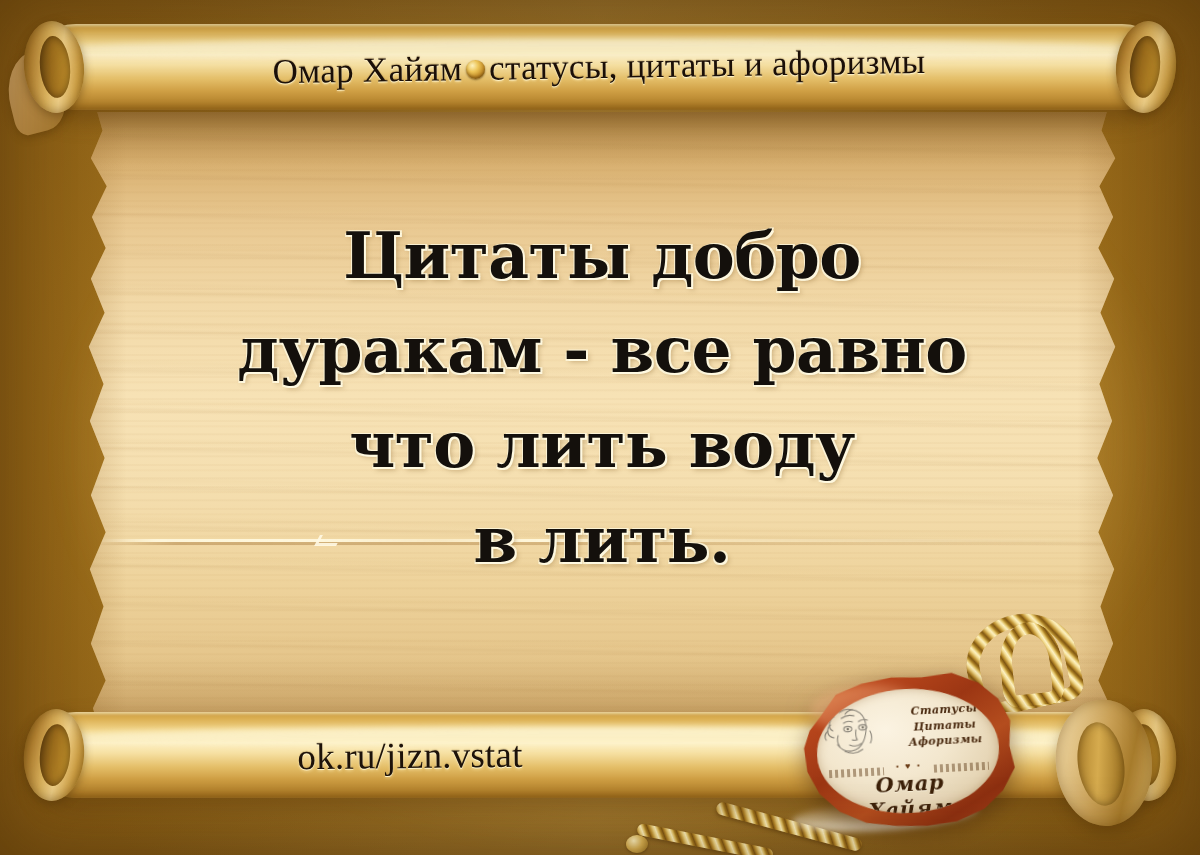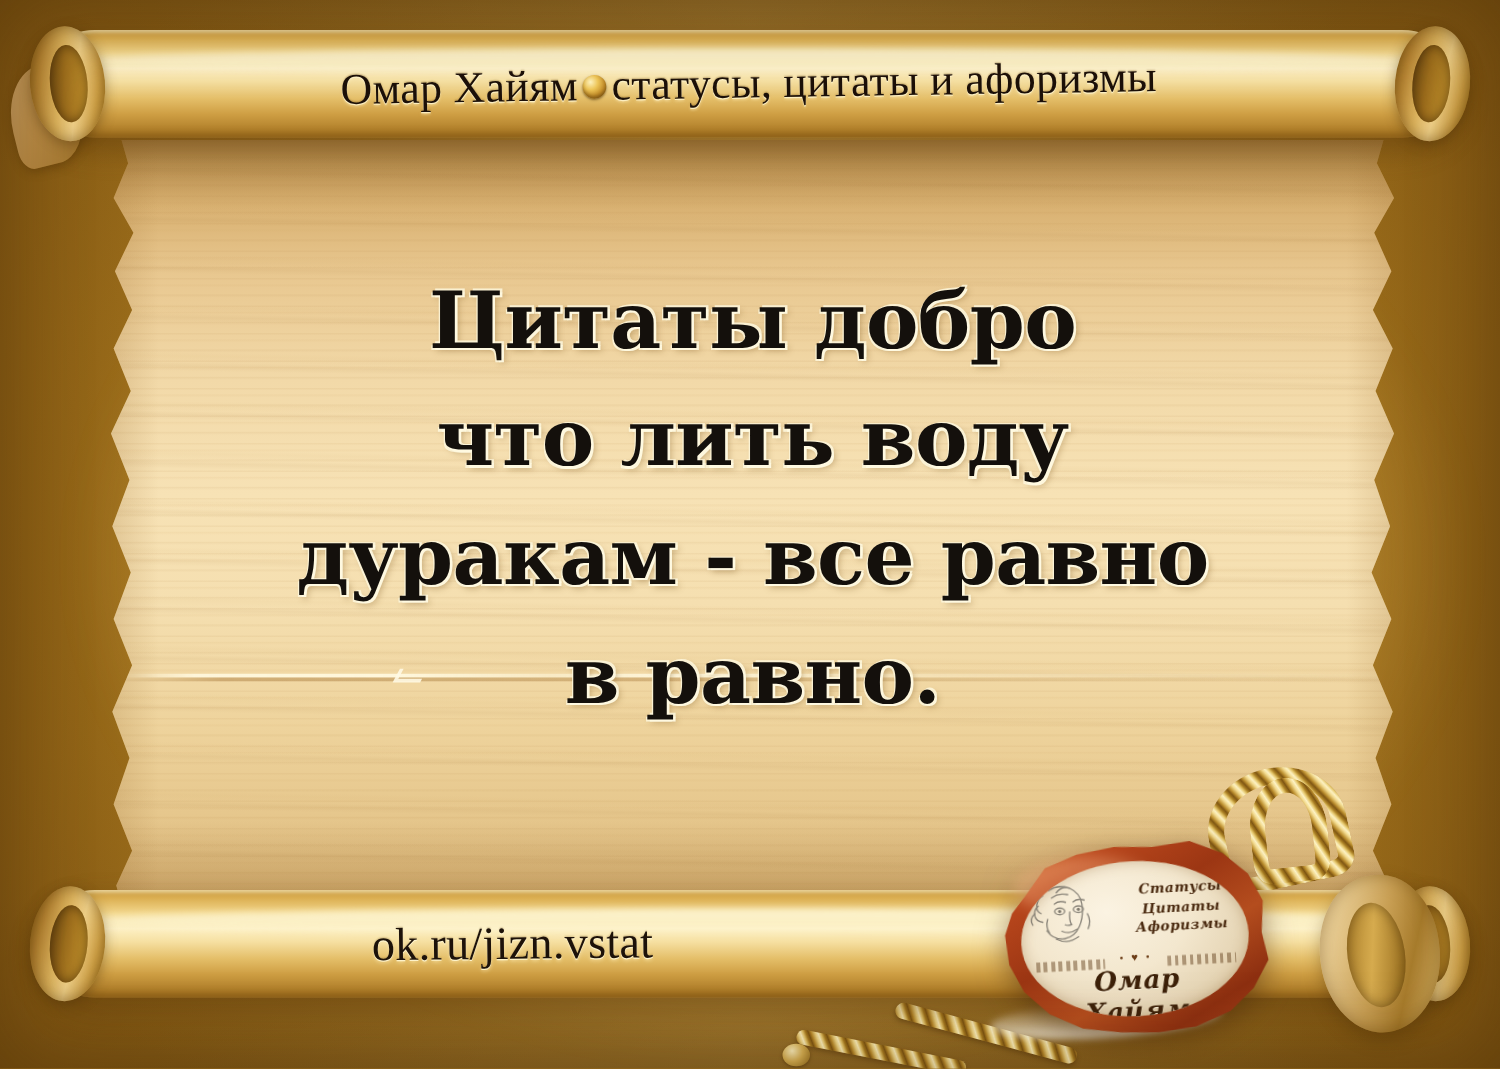--- a/index.html
+++ b/index.html
@@ -429,23 +429,23 @@
     <div id="crease">
       <div class="c-hi"></div>
       <div class="c-sh"></div>
       <div class="c-notch"></div>
     </div>
     <div id="sheet-shade"></div>
   </div>
 
   <div id="quote">
     <div class="qline">Цитаты добро</div>
+    <div class="qline">дуракам - все равно</div>
     <div class="qline">что лить воду</div>
-    <div class="qline">дуракам - все равно</div>
-    <div class="qline">в равно.</div>
+    <div class="qline">в лить.</div>
   </div>
 
   <div class="roll" id="roll-top">
     <div class="roll-gloss"></div>
   </div>
   <div id="flap-tl"></div>
   <div class="cap" id="cap-tl">
     <div class="cap-inner"></div>
   </div>
   <div class="cap" id="cap-tr">

